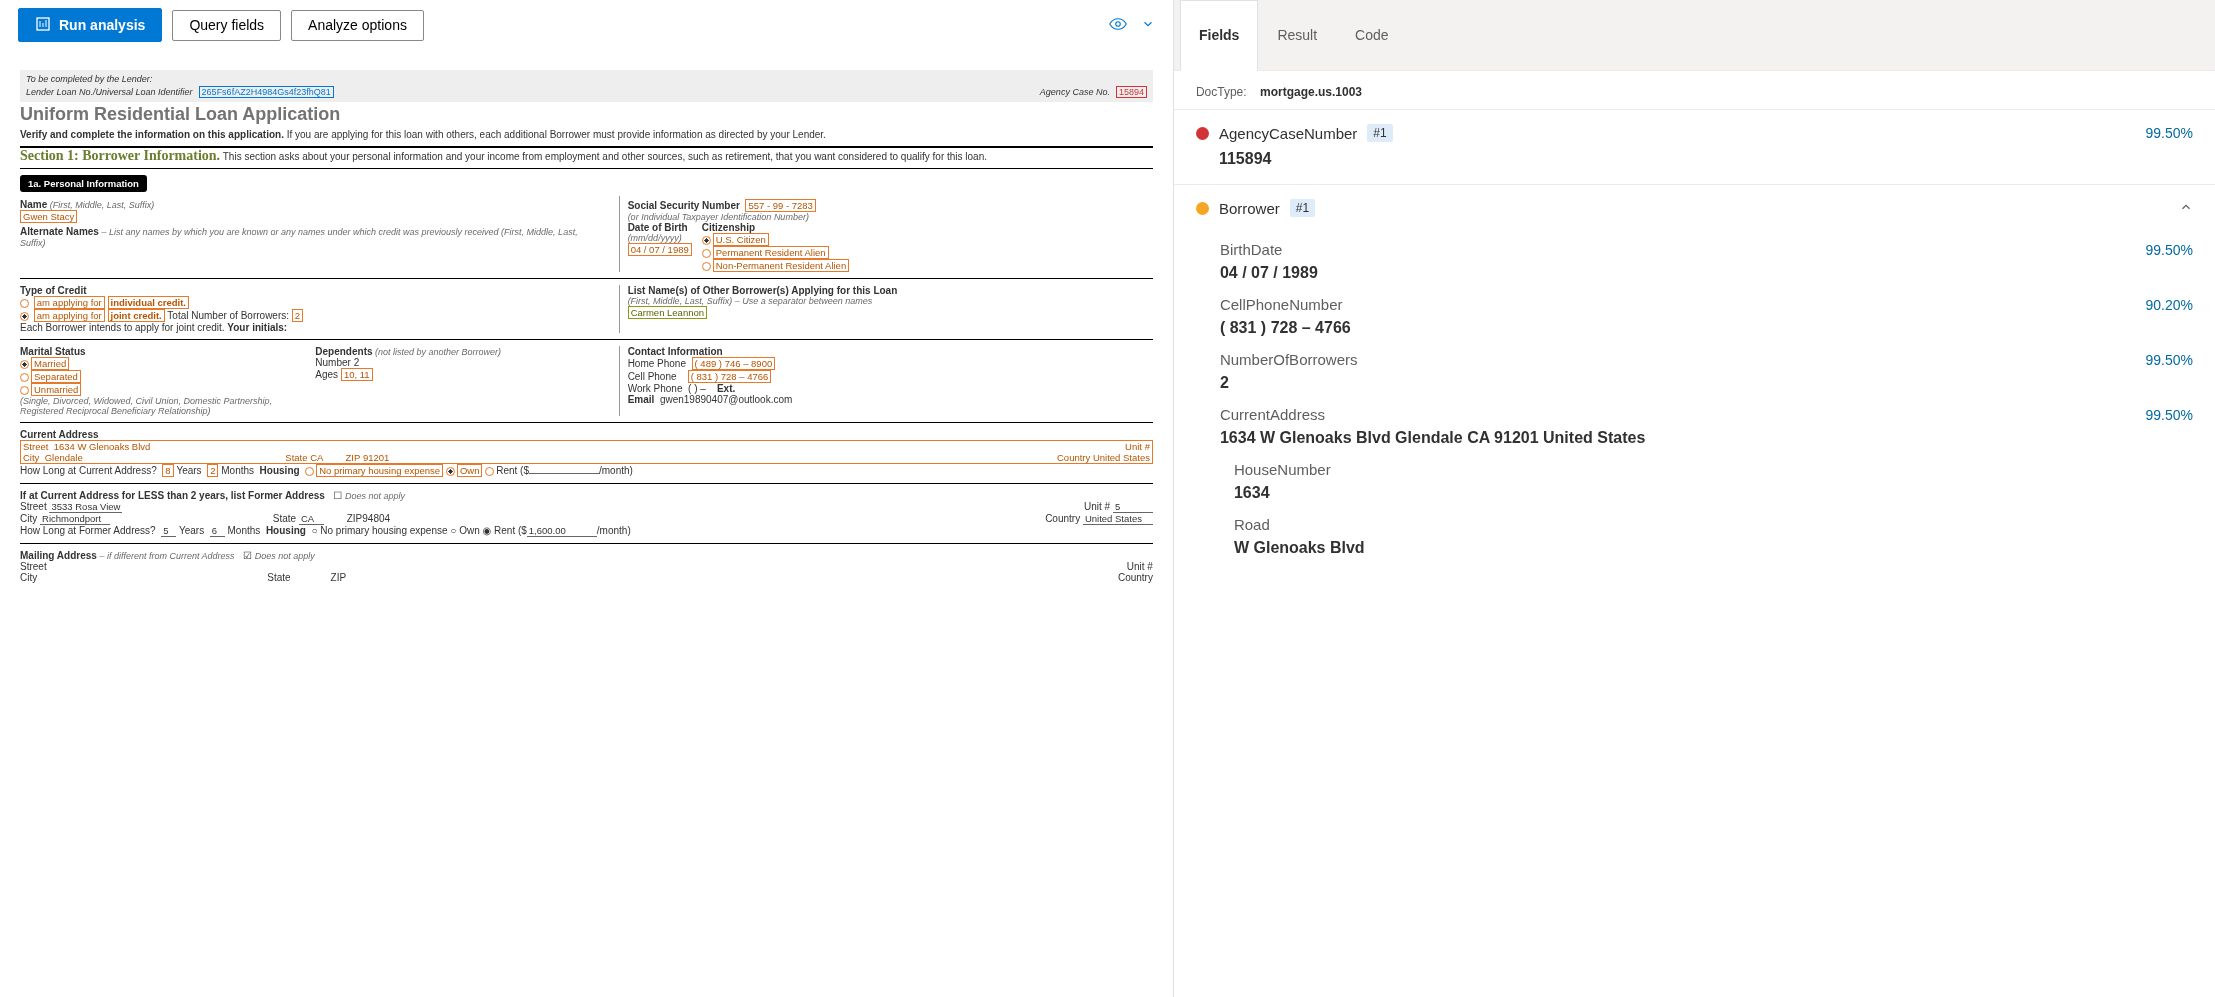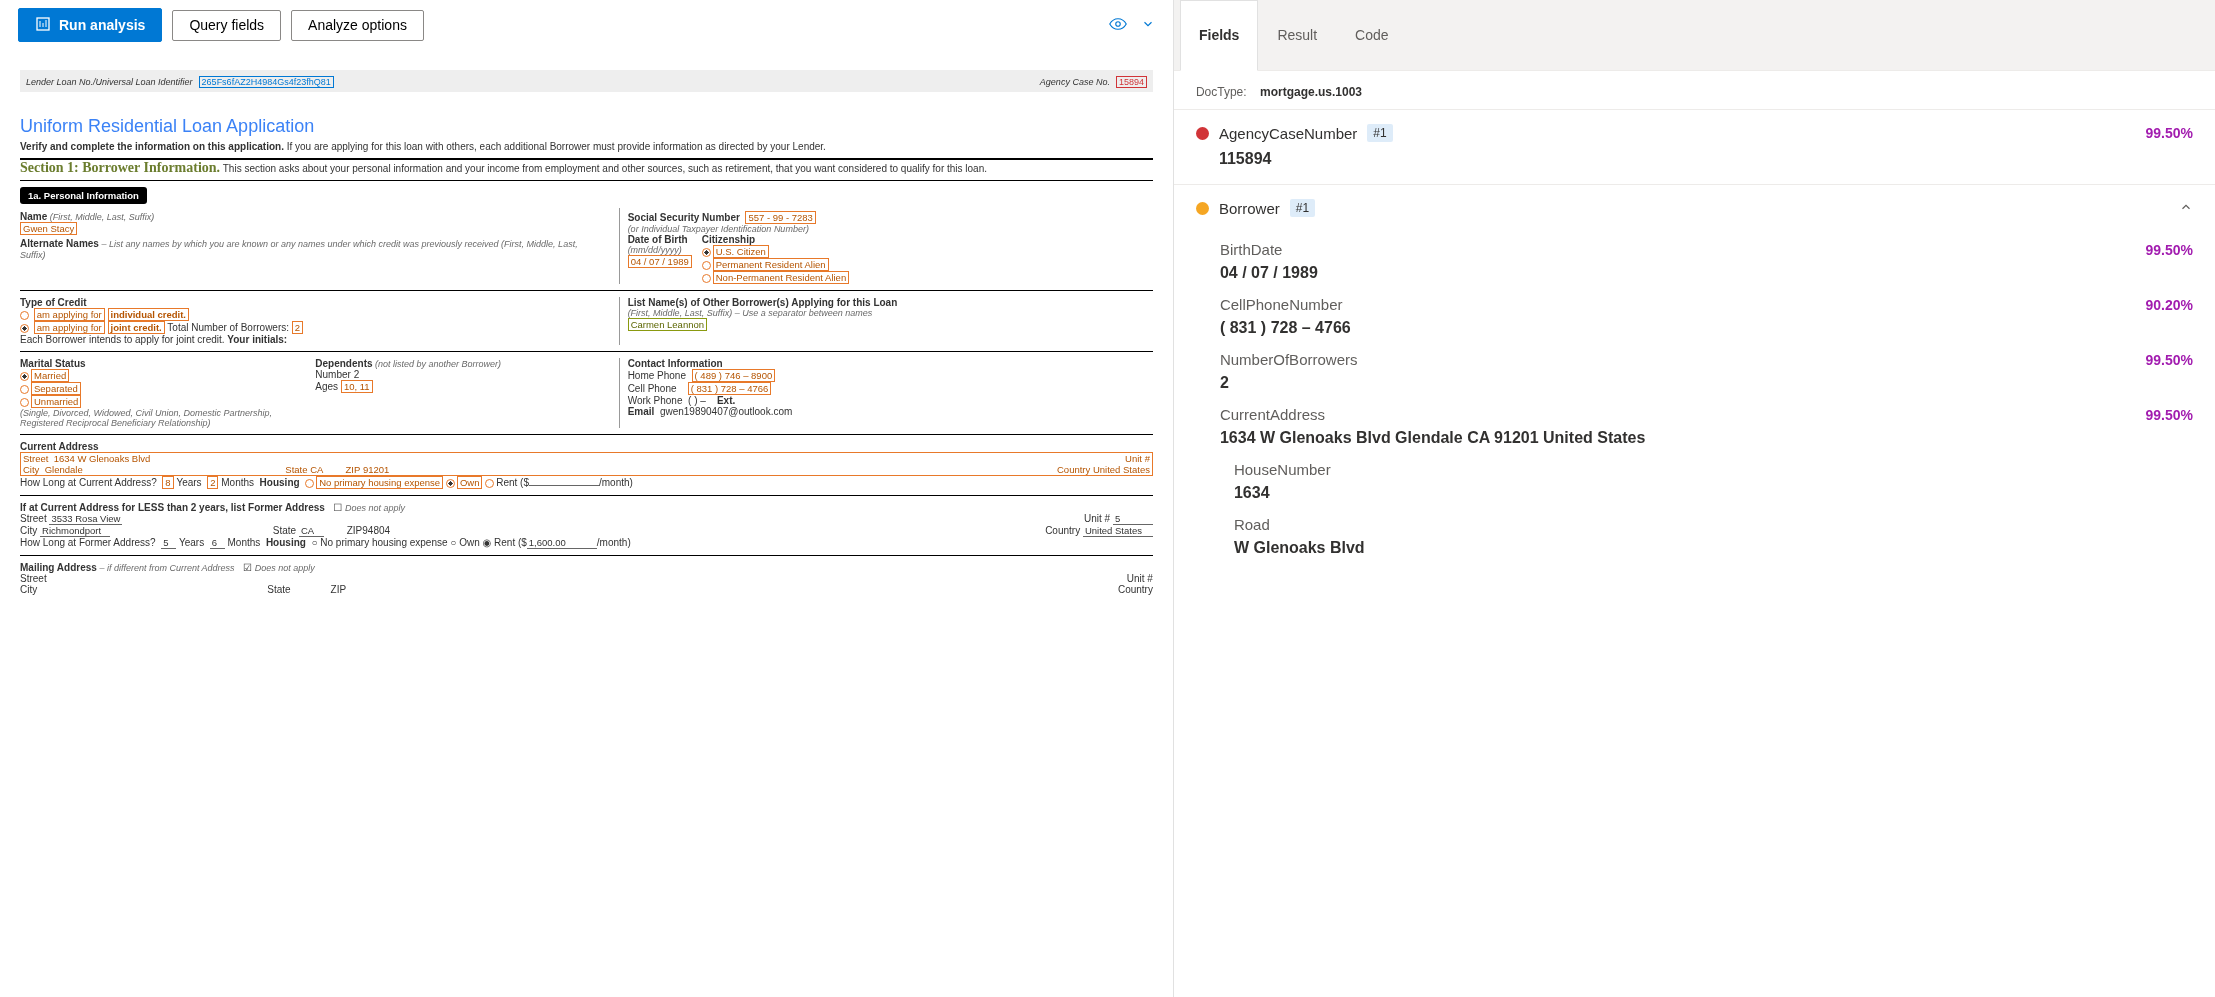--- a/index.html
+++ b/index.html
@@ -17,21 +17,21 @@
 .chevron-icon svg { width: 14px; height: 14px; fill: none; stroke: #0078d4; stroke-width: 2; }
 
 
 .doc-preview { flex: 1; overflow: auto; padding: 20px 20px; font-size: 10px; color: #333; }
 .doc-preview .lender-bar { background: #eee; padding: 4px 6px; font-size: 9px; font-style: italic; }
 .lender-bar .row2 { display: flex; align-items: center; gap: 6px; margin-top: 2px; }
 .hl-blue { border: 1.2px solid #0078d4; padding: 0 2px; color: #0078d4; font-style: normal; font-size: 9px; }
 .hl-red { border: 1.2px solid #d13438; padding: 0 2px; color: #d13438; font-style: normal; font-size: 9px; }
 .hl-orange { border: 1.2px solid #e8792a; padding: 0 2px; color: #b55400; font-style: normal; font-size: 9.5px; display: inline-block; }
 .hl-olive { border: 1.2px solid #8a9a0f; padding: 0 2px; color: #5b6500; font-style: normal; font-size: 9.5px; display: inline-block; }
-.doc-preview h1 { font-size: 18px; color: #3b82f6; font-weight: 400; margin-top: 24px; }
+.doc-preview h1 { font-size: 18px; color: #737373; font-weight: 700; margin-top: 2px; }
 .doc-preview .ins { font-size: 10px; margin-top: 4px; border-bottom: 2px solid #000; padding-bottom: 6px; }
 .doc-preview .ins b { font-weight: 700; }
 .doc-preview h2 { font-size: 14px; color: #6b7d2e; font-weight: 700; margin-top: 8px; display: inline; font-family: Liberation Serif, serif; }
 .doc-preview .sec-text { font-size: 10px; display: inline; }
 .sec-wrap { border-bottom: 1px solid #000; padding-bottom: 4px; }
 .tab-1a { background: #000; color: #fff; font-weight: 700; font-size: 9.5px; padding: 3px 8px; display: inline-block; border-radius: 3px; margin-top: 6px; }
 .doc-grid { display: flex; gap: 18px; margin-top: 4px; }
 .doc-col-left { flex: 1.05; }
 .doc-col-right { flex: 0.95; border-left: 1px solid #999; padding-left: 8px; }
 .doc-label { font-weight: 700; font-size: 10px; }
@@ -52,21 +52,21 @@
 .results-scroll { flex: 1; overflow-y: auto; background: #fff; }
 .results-scroll::-webkit-scrollbar { width: 14px; }
 .results-scroll::-webkit-scrollbar-thumb { background: #c8c6c4; border-radius: 7px; border: 3px solid #fff; }
 .doctype-row { padding: 14px 22px 10px 22px; font-size: 12px; }
 .doctype-row span.lbl { color: #605e5c; margin-right: 10px; }
 .field-block { border-top: 1px solid #edebe9; padding: 14px 22px 16px 22px; }
 .field-head { display:flex; align-items:center; gap: 10px; }
 .dot { width: 13px; height: 13px; border-radius: 50%; flex-shrink: 0; }
 .field-name { font-size: 15px; flex: 0 0 auto; }
 .idx-badge { background: #deecf9; color: #323130; font-size: 12px; padding: 2px 6px; border-radius: 2px; }
-.confidence { margin-left:auto; font-size: 14px; color: #a21caf; font-weight: bold; }
+.confidence { margin-left:auto; font-size: 14px; color: #0369a1; }
 .chev-collapse { margin-left:auto; }
 .field-value { font-size: 16px; font-weight: 600; margin-top: 8px; padding-left: 23px; }
 .sub-block { padding: 8px 22px 6px 46px; }
 .sub-head { display:flex; align-items:flex-end; }
 .sub-name { font-size: 15px; color: #605e5c; }
 .sub-value { font-size: 16px; font-weight: 600; margin-top: 6px; }
 </style>
 </head>
 <body>
 
@@ -96,20 +96,21 @@
         <span class="chevron-icon">
           <svg viewBox="0 0 24 24">
               <polyline points="6 9 12 15 18 9"></polyline>
             </svg>
         </span>
       </div>
     </div>
 
     <div class="doc-preview">
       <div class="lender-bar">
+        <div>To be completed by the Lender:</div>
         <div class="row2">
           <span>Lender Loan No./Universal Loan Identifier</span>
           <span class="hl-blue">265Fs6fAZ2H4984Gs4f23fhQ81</span>
           <span style="margin-left:auto;">Agency Case No.</span>
           <span class="hl-red">15894</span>
         </div>
       </div>
       <h1>Uniform Residential Loan Application</h1>
       <div class="ins"><b>Verify and complete the information on this application.</b><span> If you are applying for this loan with others, each additional Borrower must provide information as directed by your Lender.</span></div>
       <div class="sec-wrap">

